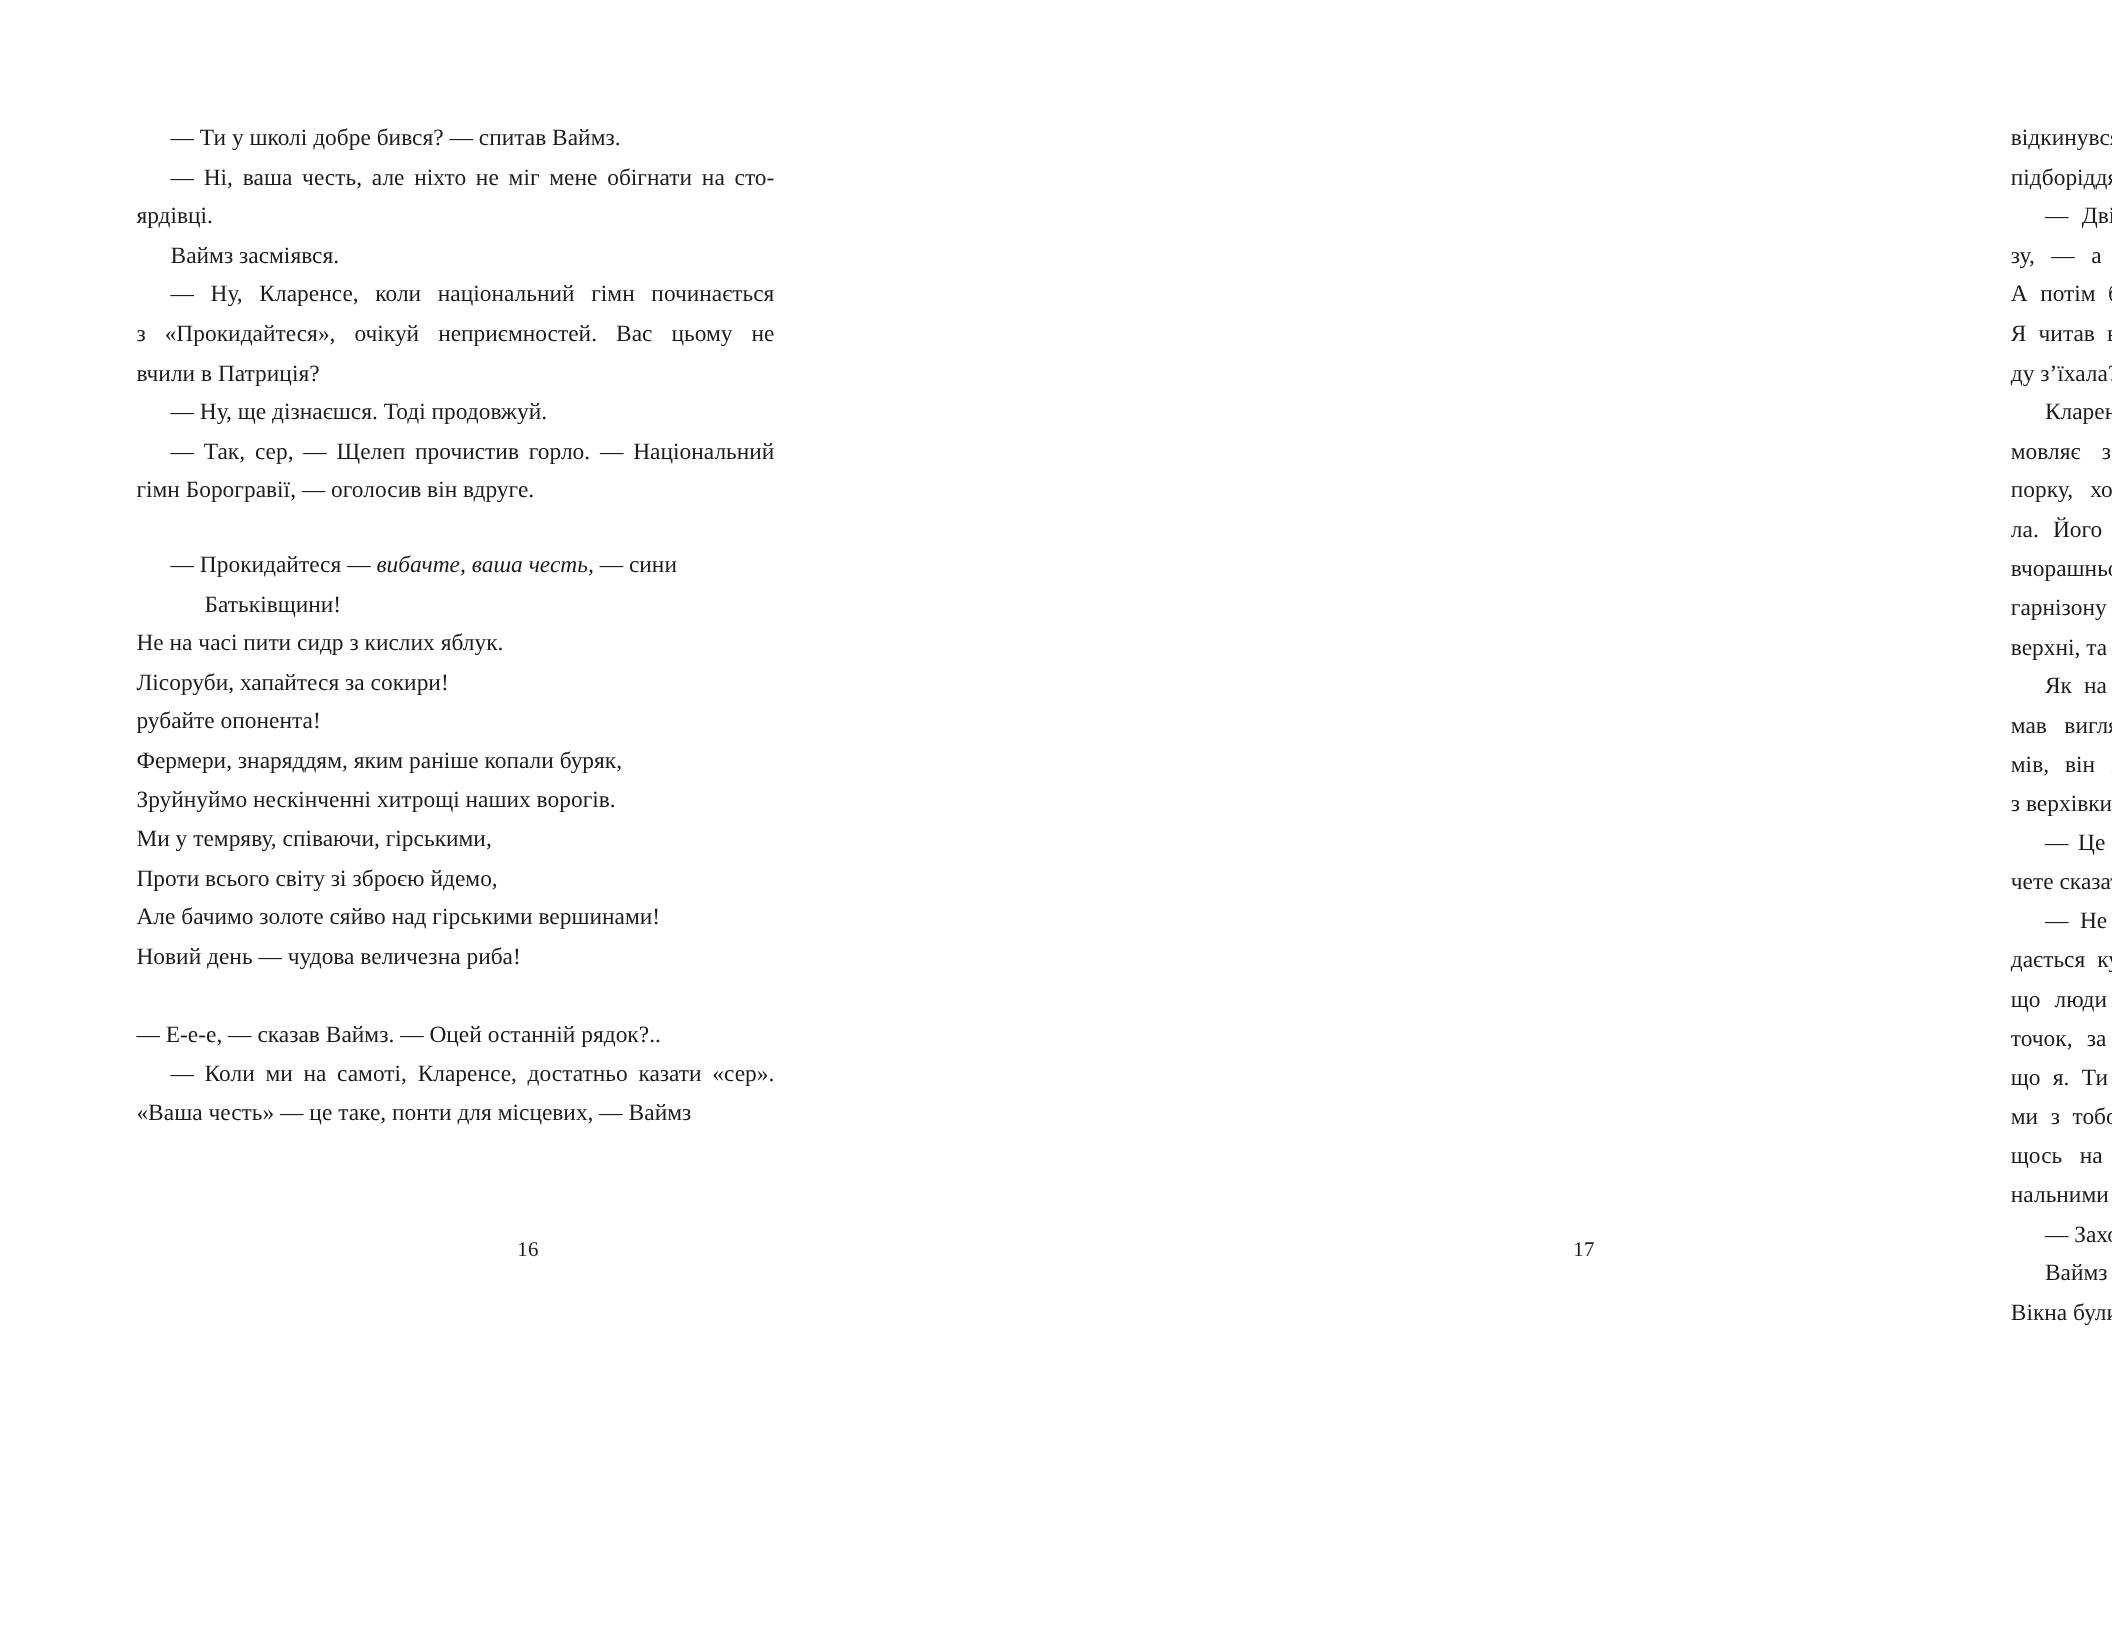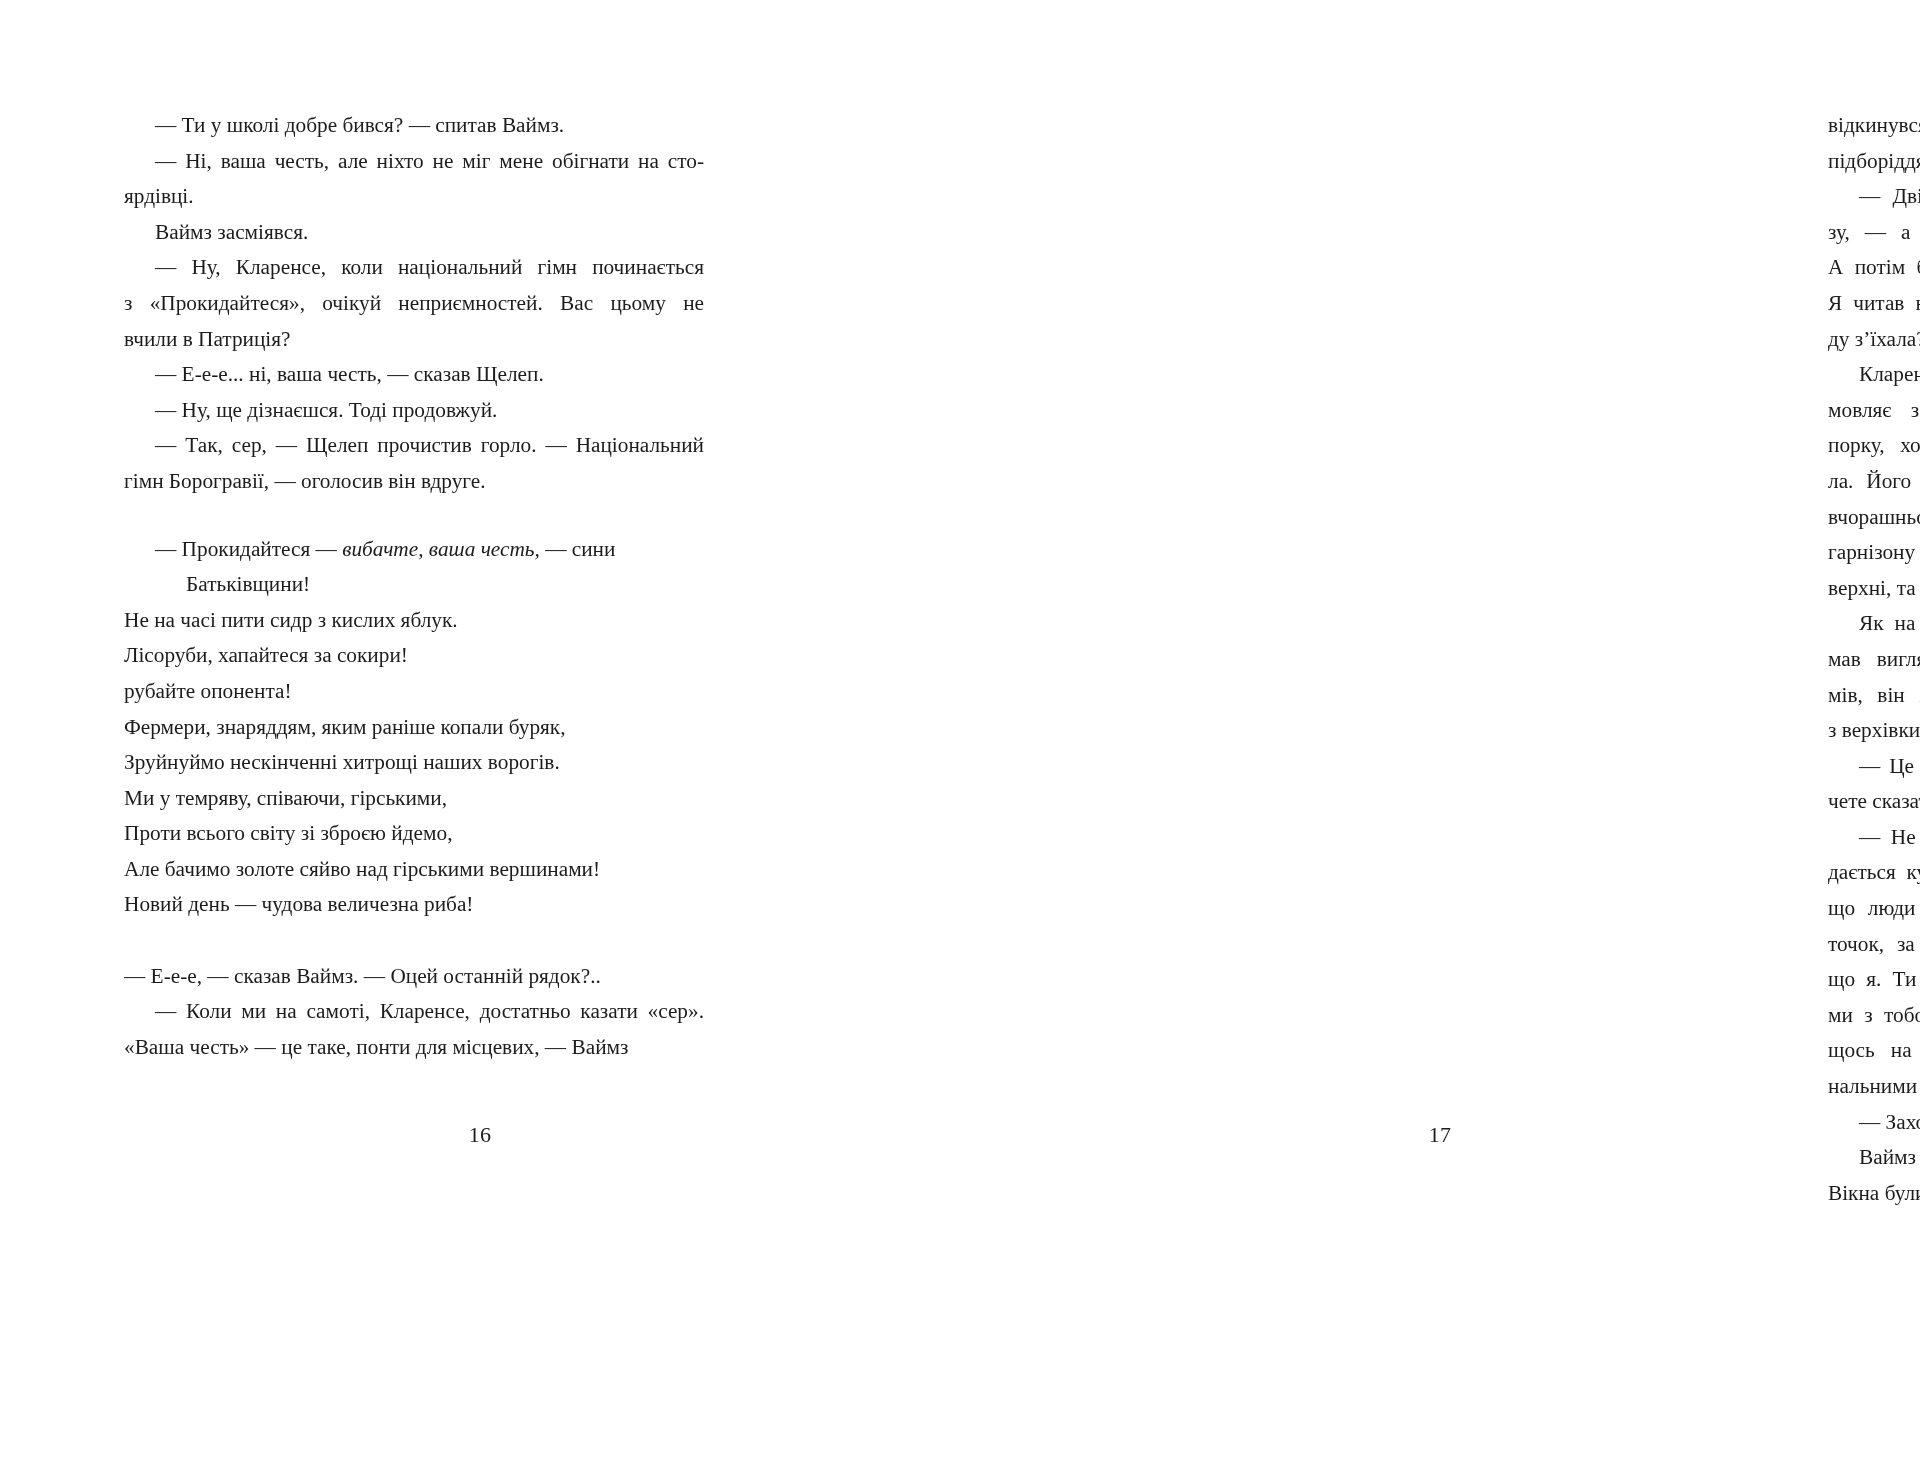--- a/index.html
+++ b/index.html
@@ -70,21 +70,21 @@
   .verse-line.wrap { padding-left: 62px; }
   em { font-style: italic; }
 
   .gap-before { margin-top: 34px; }
 
   .folio {
     position: absolute;
     bottom: 330px;
     width: 100%;
     text-align: center;
-    font-size: 22px;
+    font-size: 19px;
     color: #1c1c1c;
     letter-spacing: 0.3px;
   }
   .page-left .folio  { bottom: 332px; }
   .page-right .folio { bottom: 332px; }
 
   
   .jline {
     display: block;
     text-align: justify;
@@ -114,23 +114,20 @@
       <p>
         <span class="jline first flush">Ваймз засміявся.</span>
       </p>
 
       <p>
         <span class="jline first">— Ну, Кларенсе, коли національний гімн починається</span>
         <span class="jline">з «Прокидайтеся», очікуй неприємностей. Вас цьому не</span>
         <span class="jline flush">вчили в Патриція?</span>
       </p>
 
-      <p>
-        <span class="jline first flush">— Е-е-е... ні, ваша честь, — сказав Щелеп.</span>
-      </p>
 
       <p>
         <span class="jline first flush">— Ну, ще дізнаєшся. Тоді продовжуй.</span>
       </p>
 
       <p>
         <span class="jline first">— Так, сер, — Щелеп прочистив горло. — Національний</span>
         <span class="jline flush">гімн Борогравії, — оголосив він вдруге.</span>
       </p>
 

